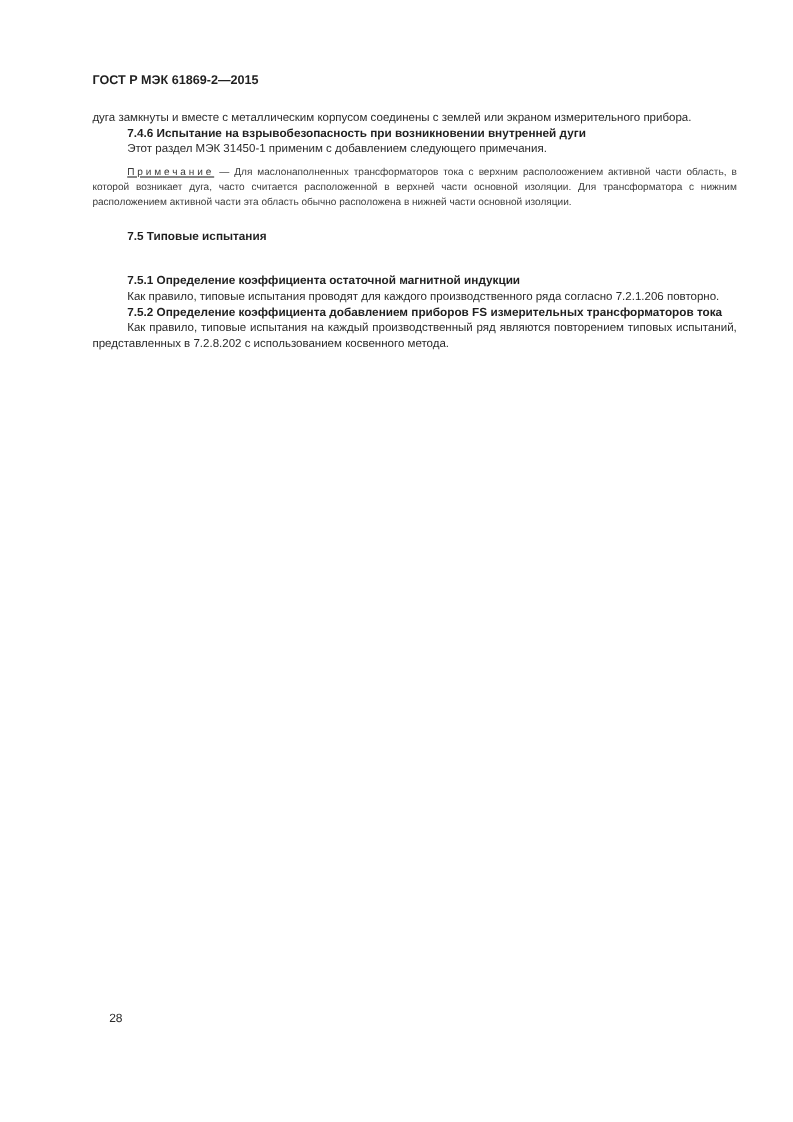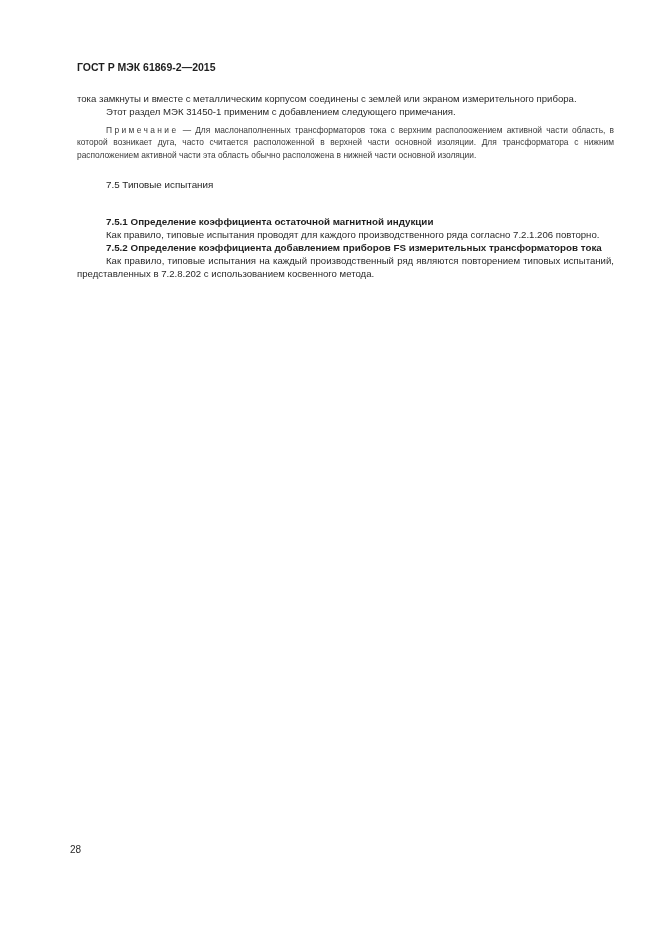--- a/index.html
+++ b/index.html
@@ -5,33 +5,34 @@
   html, body { margin: 0; padding: 0; background: #ffffff; }
   body { width: 661px; height: 935px; position: relative; overflow: hidden;
          font-family: "Liberation Sans", sans-serif; color: #2a2a2a; }
   .page { position: absolute; left: 0; top: 0; width: 562px; height: 935px; }
   .header { position: absolute; left: 77px; top: 61px; font-size: 10.5px; font-weight: bold; color: #1f1f1f; }
   .body { position: absolute; left: 77px; top: 92px; width: 537px; font-size: 9.6px; line-height: 13px; }
   .p { margin: 0; text-align: justify; }
   .indent { text-indent: 29px; }
   .h { margin: 0; font-weight: bold; text-indent: 29px; color: #1f1f1f; font-size: 9.8px; }
   .note { margin: 6px 0 0 0; font-size: 8.4px; line-height: 12.3px; text-align: justify; text-indent: 29px; color: #3a3a3a; }
-  .note .lbl { letter-spacing: 2.4px; }
-  .sec { margin: 17px 0 12px 0; font-weight: normal; text-indent: 29px; font-size: 9.8px; color: #1f1f1f; }
+  .note .lbl { letter-spacing: 2.4px; text-decoration: underline; }
+  .sec { margin: 17px 0 12px 0; font-weight: bold; text-indent: 29px; font-size: 9.8px; color: #1f1f1f; }
   .gap { margin-top: 24px; }
-  .pagenum { position: absolute; left: 70px; top: 844px; font-size: 10px; color: #2a2a2a; }
+  .pagenum { position: absolute; left: 91px; top: 844px; font-size: 10px; color: #2a2a2a; }
 </style>
 </head>
 <body>
 
 <div class="page">
   <div class="header">ГОСТ Р МЭК 61869-2—2015</div>
 
   <div class="body">
-    <p class="p">тока замкнуты и вместе с металлическим корпусом соединены с землей или экраном измерительного прибора.</p>
+    <p class="p">дуга замкнуты и вместе с металлическим корпусом соединены с землей или экраном измерительного прибора.</p>
+    <p class="h">7.4.6 Испытание на взрывобезопасность при возникновении внутренней дуги</p>
     <p class="p indent">Этот раздел МЭК 31450-1 применим с добавлением следующего примечания.</p>
     <p class="note"><span class="lbl">Примечание</span><span> — </span><span>Для маслонаполненных трансформаторов тока с верхним располоожением активной части область, в которой возникает дуга, часто считается расположенной в верхней части основной изоляции. Для трансформатора с нижним расположением активной части эта область обычно расположена в нижней части основной изоляции.</span></p>
     <p class="sec">7.5  Типовые испытания</p>
     <p class="h gap">7.5.1 Определение коэффициента остаточной магнитной индукции</p>
     <p class="p indent">Как правило, типовые испытания проводят для каждого производственного ряда согласно 7.2.1.206 повторно.</p>
     <p class="h" style="text-align:justify">7.5.2 Определение коэффициента добавлением приборов FS измерительных трансформа­торов тока</p>
     <p class="p indent">Как правило, типовые испытания на каждый производственный ряд являются повторением типо­вых испытаний, представленных в 7.2.8.202 с использованием косвенного метода.</p>
   </div>
 
   <div class="pagenum">28</div>

